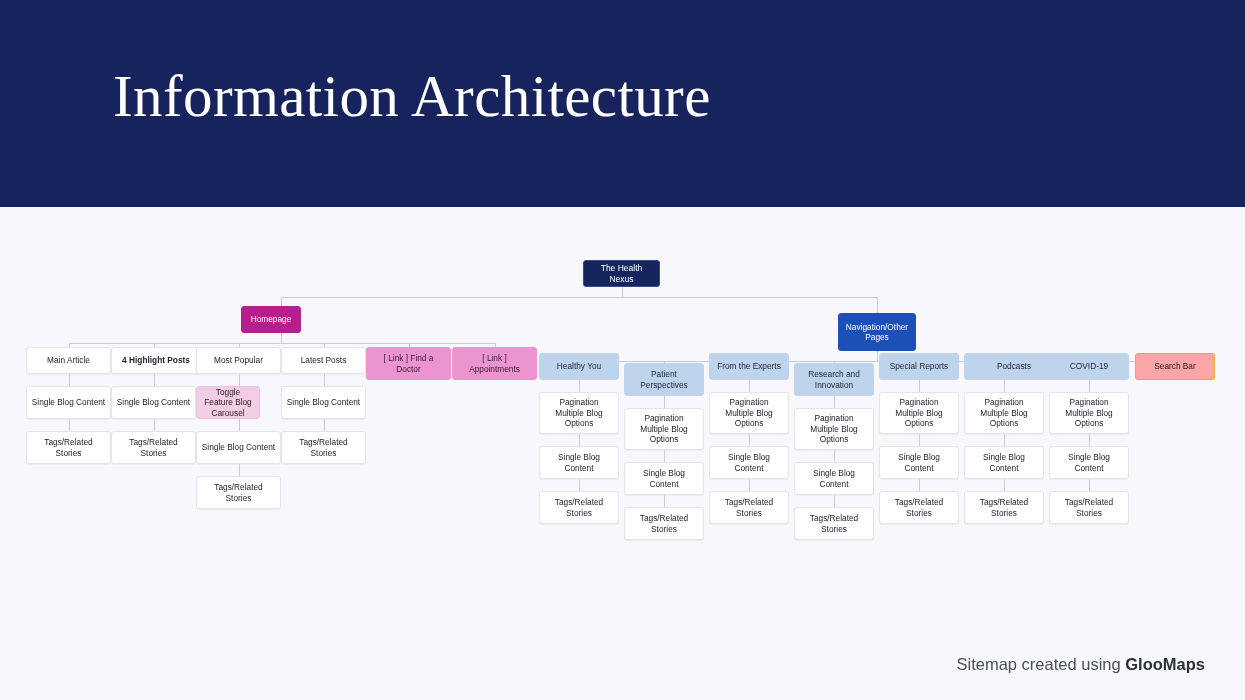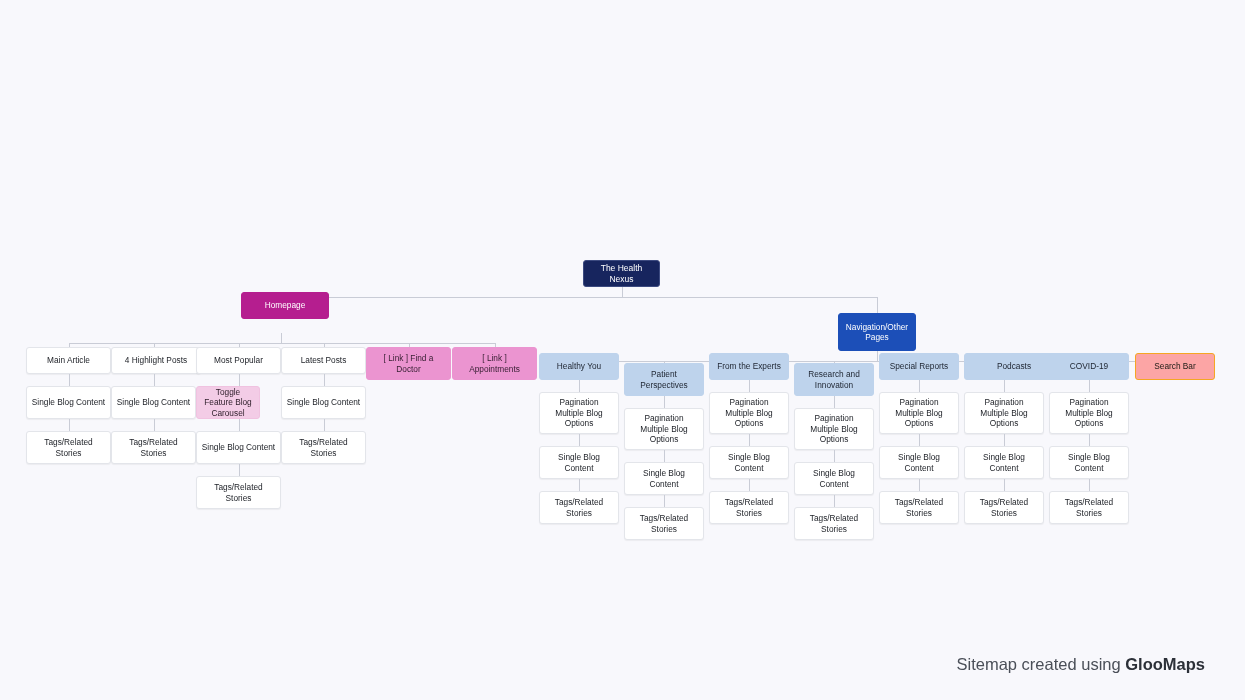--- a/index.html
+++ b/index.html
@@ -114,43 +114,46 @@
     color: #4a4f58;
     white-space: nowrap;
   }
   .credit b { font-weight: 700; color: #2c3038; }
 </style>
 </head>
 <body>
 
 <div id="slide">
 
+  <div class="header-band">
+    <div class="page-title">Information Architecture</div>
+  </div>
 
   <div class="sitemap" id="sitemap">
       <div class="node root" style="left: 583px; top: 53px; width: 77px; height: 27px;">The Health Nexus</div>
       <div class="ln v" style="left: 621.5px; top: 80px; height: 10px;"></div>
       <div class="ln h" style="left: 281px; top: 90px; width: 596px;"></div>
       <div class="ln v" style="left: 281px; top: 90px; height: 9px;"></div>
       <div class="ln v" style="left: 877px; top: 90px; height: 16px;"></div>
-      <div class="node magenta" style="left: 241px; top: 85px; width: 88px; height: 27px;">Homepage</div>
+      <div class="node magenta" style="left: 241px; top: 99px; width: 60px; height: 27px;">Homepage</div>
       <div class="node blue" style="left: 838px; top: 106px; width: 78px; height: 38px;">Navigation/Other Pages</div>
       <div class="ln v" style="left: 281px; top: 126px; height: 10px;"></div>
       <div class="ln h" style="left: 68.5px; top: 136px; width: 426px;"></div>
       <div class="ln v" style="left: 68.5px; top: 136px; height: 4px;"></div>
       <div class="ln v" style="left: 153.5px; top: 136px; height: 4px;"></div>
       <div class="ln v" style="left: 238.5px; top: 136px; height: 4px;"></div>
       <div class="ln v" style="left: 323.5px; top: 136px; height: 4px;"></div>
       <div class="ln v" style="left: 408.5px; top: 136px; height: 4px;"></div>
       <div class="ln v" style="left: 494.5px; top: 136px; height: 4px;"></div>
       <div class="node plain" style="left: 26px; top: 140px; width: 85px; height: 27px;">Main Article</div>
       <div class="ln v" style="left: 68.5px; top: 167px; height: 12px;"></div>
       <div class="node plain" style="left: 26px; top: 179px; width: 85px; height: 33px;">Single Blog Content</div>
       <div class="ln v" style="left: 68.5px; top: 212px; height: 12px;"></div>
       <div class="node plain" style="left: 26px; top: 224px; width: 85px; height: 33px;">Tags/Related Stories</div>
-      <div class="node plain" style="left: 111px; top: 140px; width: 90px; height: 27px;">4 Highlight Posts</div>
+      <div class="node plain" style="left: 111px; top: 140px; width: 90px; height: 27px; font-weight: bold;">4 Highlight Posts</div>
       <div class="ln v" style="left: 153.5px; top: 167px; height: 12px;"></div>
       <div class="node plain" style="left: 111px; top: 179px; width: 85px; height: 33px;">Single Blog Content</div>
       <div class="ln v" style="left: 153.5px; top: 212px; height: 12px;"></div>
       <div class="node plain" style="left: 111px; top: 224px; width: 85px; height: 33px;">Tags/Related Stories</div>
       <div class="node plain" style="left: 196px; top: 140px; width: 85px; height: 27px;">Most Popular</div>
       <div class="ln v" style="left: 238.5px; top: 167px; height: 12px;"></div>
       <div class="node pinklight" style="left: 196px; top: 179px; width: 64px; height: 33px;">Toggle Feature Blog Carousel</div>
       <div class="ln v" style="left: 238.5px; top: 212px; height: 12px;"></div>
       <div class="node plain" style="left: 196px; top: 224px; width: 85px; height: 33px;">Single Blog Content</div>
       <div class="ln v" style="left: 238.5px; top: 257px; height: 12px;"></div>

